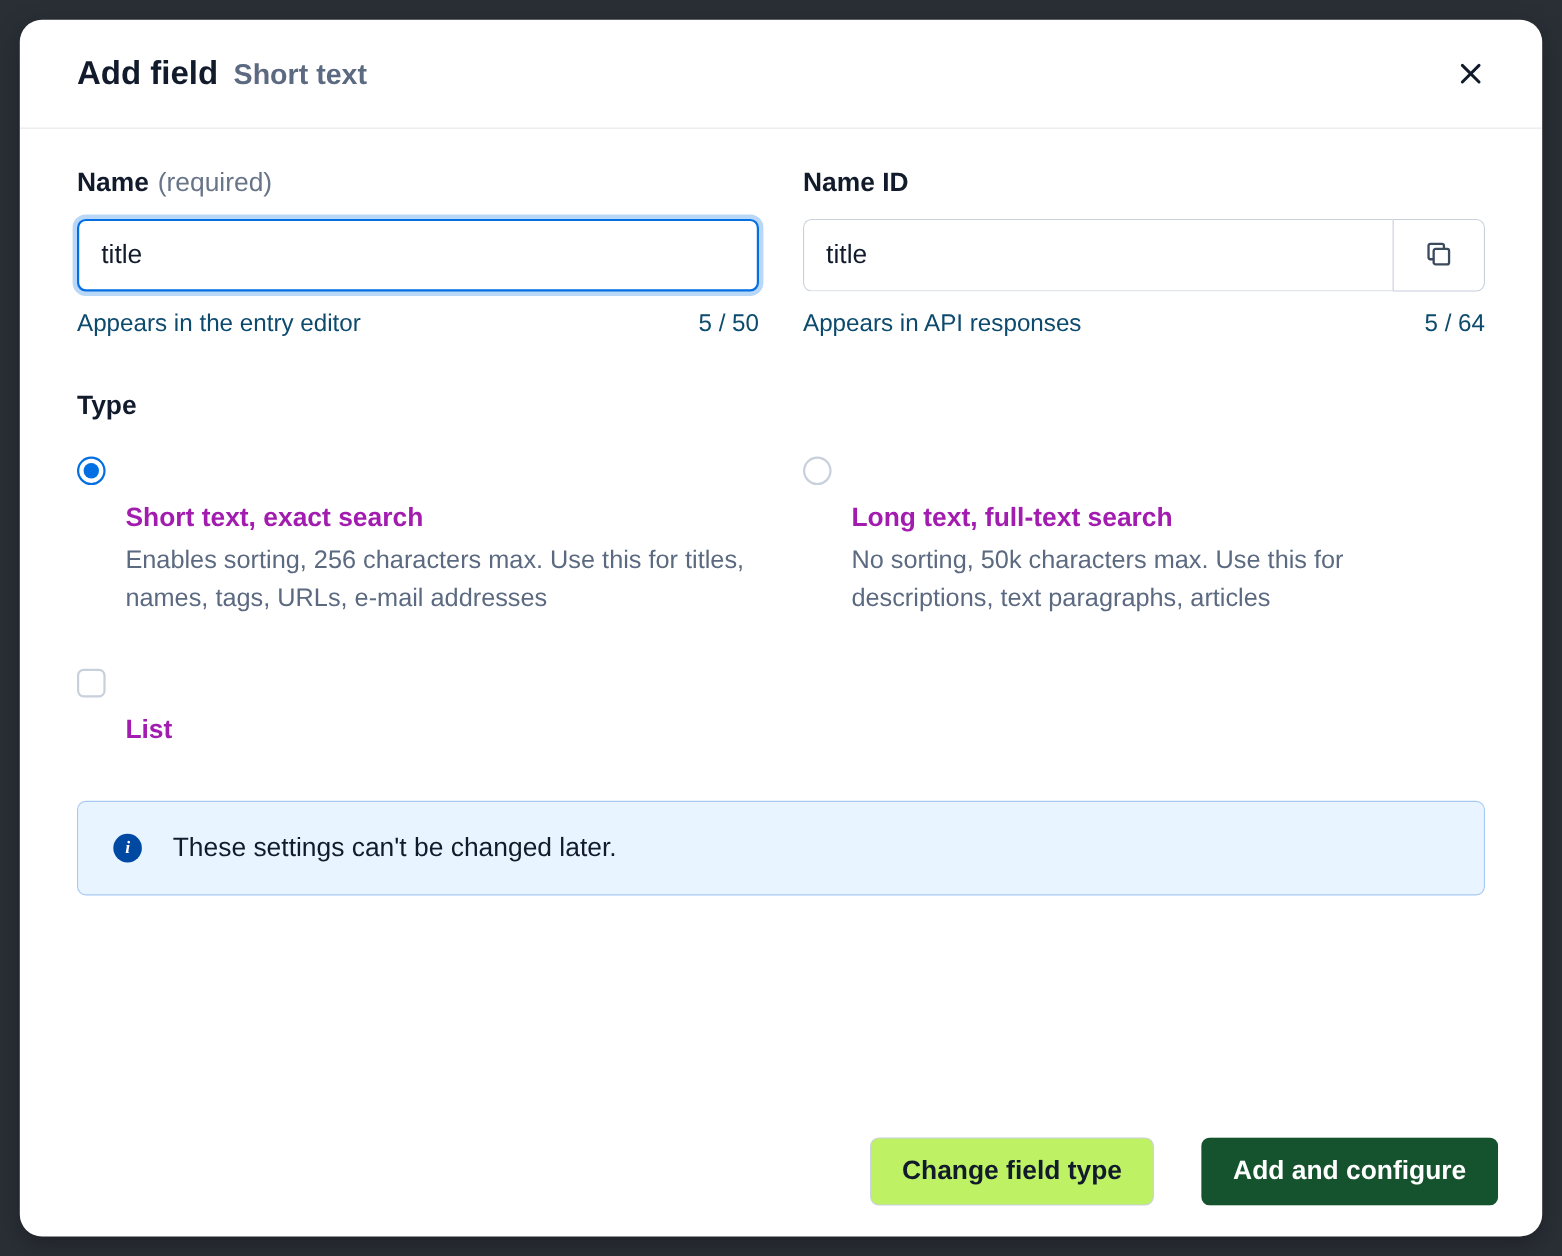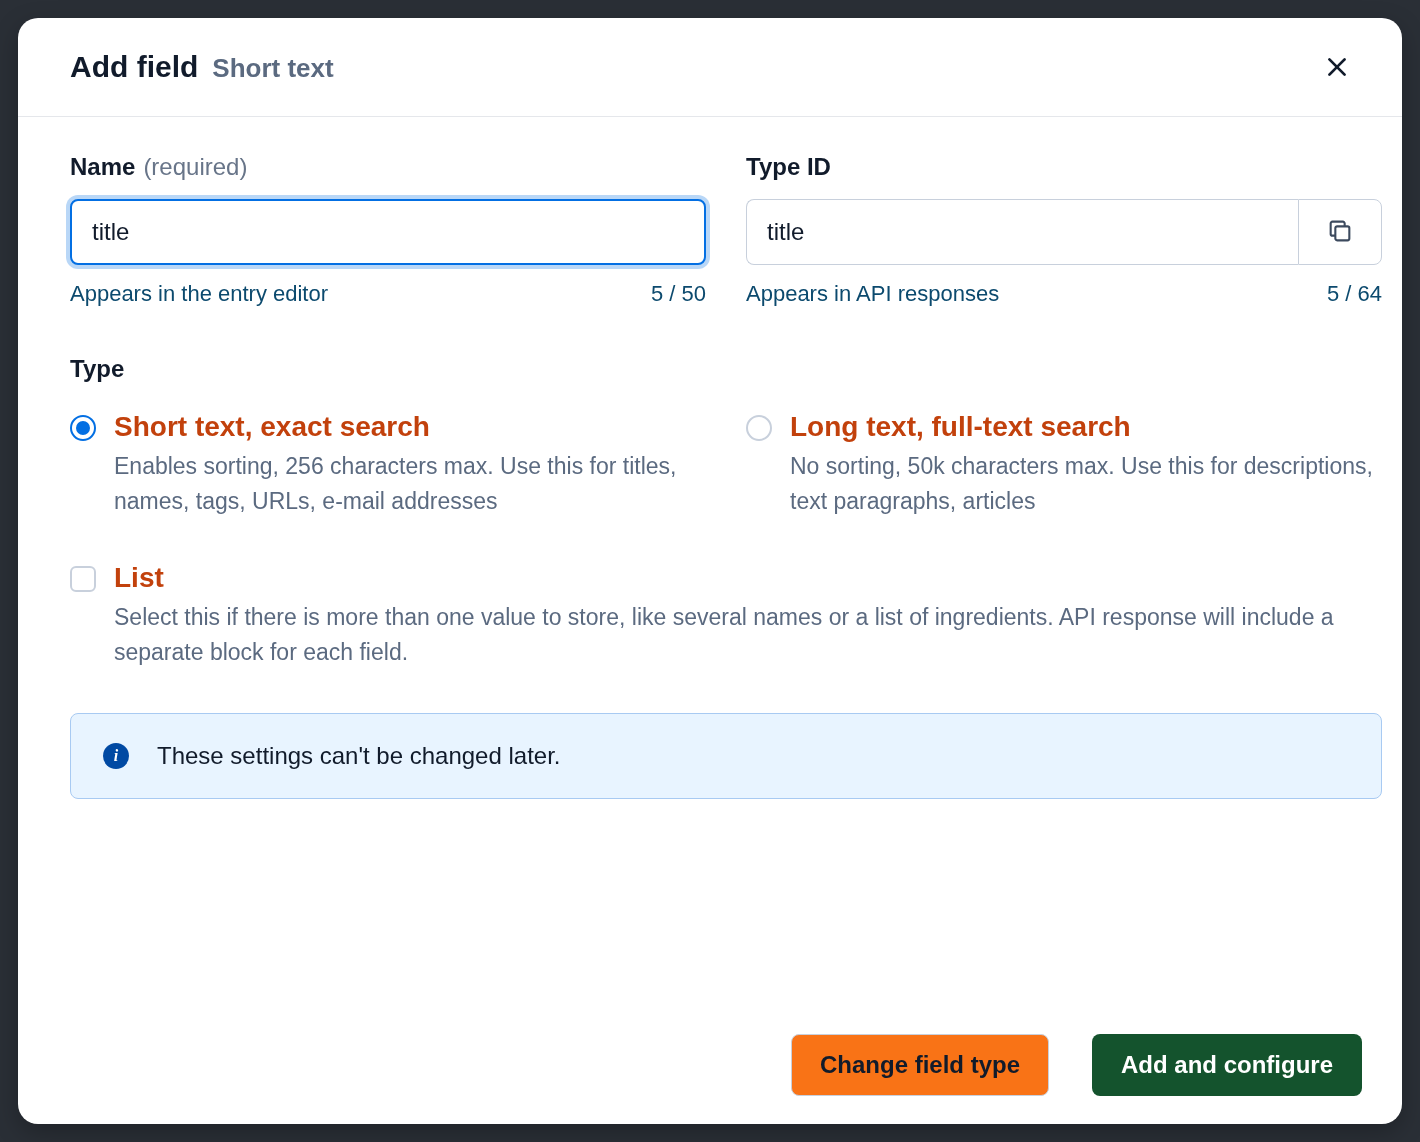--- a/index.html
+++ b/index.html
@@ -52,21 +52,21 @@
     background: none;
     border: none;
     cursor: pointer;
     padding: 8px;
     color: #111b2b;
     line-height: 0;
   }
   .close-btn svg { width: 26px; height: 26px; }
 
   .modal-body {
-    padding: 36px 20px 0 52px;
+    padding: 36px 52px 0 52px;
     flex: 1;
     overflow: auto;
   }
 
   .row-2 {
     display: flex;
     gap: 40px;
   }
   .col {
     flex: 1;
@@ -169,24 +169,25 @@
     border-color: #036fe3;
   }
   .radio.checked::after {
     content: "";
     position: absolute;
     inset: 4px;
     border-radius: 50%;
     background: #036fe3;
   }
   .type-title {
-    font-size: 28px;
-    font-weight: 700;
-    color: #c2410c;
+    font-size: 24px;
+    font-weight: 700;
+    color: #a21caf;
     margin-bottom: 6px;
+    margin-top: 46px;
   }
   .type-desc {
     font-size: 23px;
     line-height: 1.5;
     color: #5b6a80;
   }
 
   .list-opt {
     display: flex;
     gap: 18px;
@@ -236,21 +237,21 @@
   }
   .btn {
     font-size: 24px;
     font-weight: 600;
     padding: 16px 28px;
     border-radius: 8px;
     cursor: pointer;
     border: 1px solid transparent;
   }
   .btn-secondary {
-    background: #f97316;
+    background: #bef264;
     border-color: #c8d0dc;
     color: #111b2b;
   }
   .btn-primary {
     background: #14532d;
     color: #fff;
     margin-left: 23px;
   }
 </style>
 </head>
@@ -285,21 +286,21 @@
           </div>
           <input class="text-input focused" type="text" value="title" style="">
           <div class="below-input">
             <span>Appears in the entry editor</span>
             <span>5 / 50</span>
           </div>
         </div>
 
         <div class="col">
           <div class="field-label">
-            <span>Type ID</span>
+            <span>Name ID</span>
           </div>
           <div class="field-id-wrap">
             <input class="field-id-input" type="text" value="title" style="">
             <button class="copy-btn">
               <span>
                 <svg viewBox="0 0 24 24" fill="none" stroke="currentColor" stroke-width="1.8">
                   <rect x="8" y="8" width="12" height="12" rx="1.5"></rect>
                   <path d="M16 8V5.5A1.5 1.5 0 0 0 14.5 4h-9A1.5 1.5 0 0 0 4 5.5v9A1.5 1.5 0 0 0 5.5 16H8"></path>
                 </svg>
               </span>
@@ -328,21 +329,20 @@
             <div class="type-title">Long text, full-text search</div>
             <div class="type-desc">No sorting, 50k characters max. Use this for descriptions, text paragraphs, articles</div>
           </div>
         </div>
       </div>
 
       <div class="list-opt">
         <div class="checkbox-sq"></div>
         <div style="flex:1">
           <div class="type-title">List</div>
-          <div class="type-desc">Select this if there is more than one value to store, like several names or a list of ingredients. API response will include a separate block for each field.</div>
         </div>
       </div>
 
       <div class="notice">
         <div class="info-dot">i</div>
         <span>These settings can't be changed later.</span>
       </div>
 
     </div>
 

